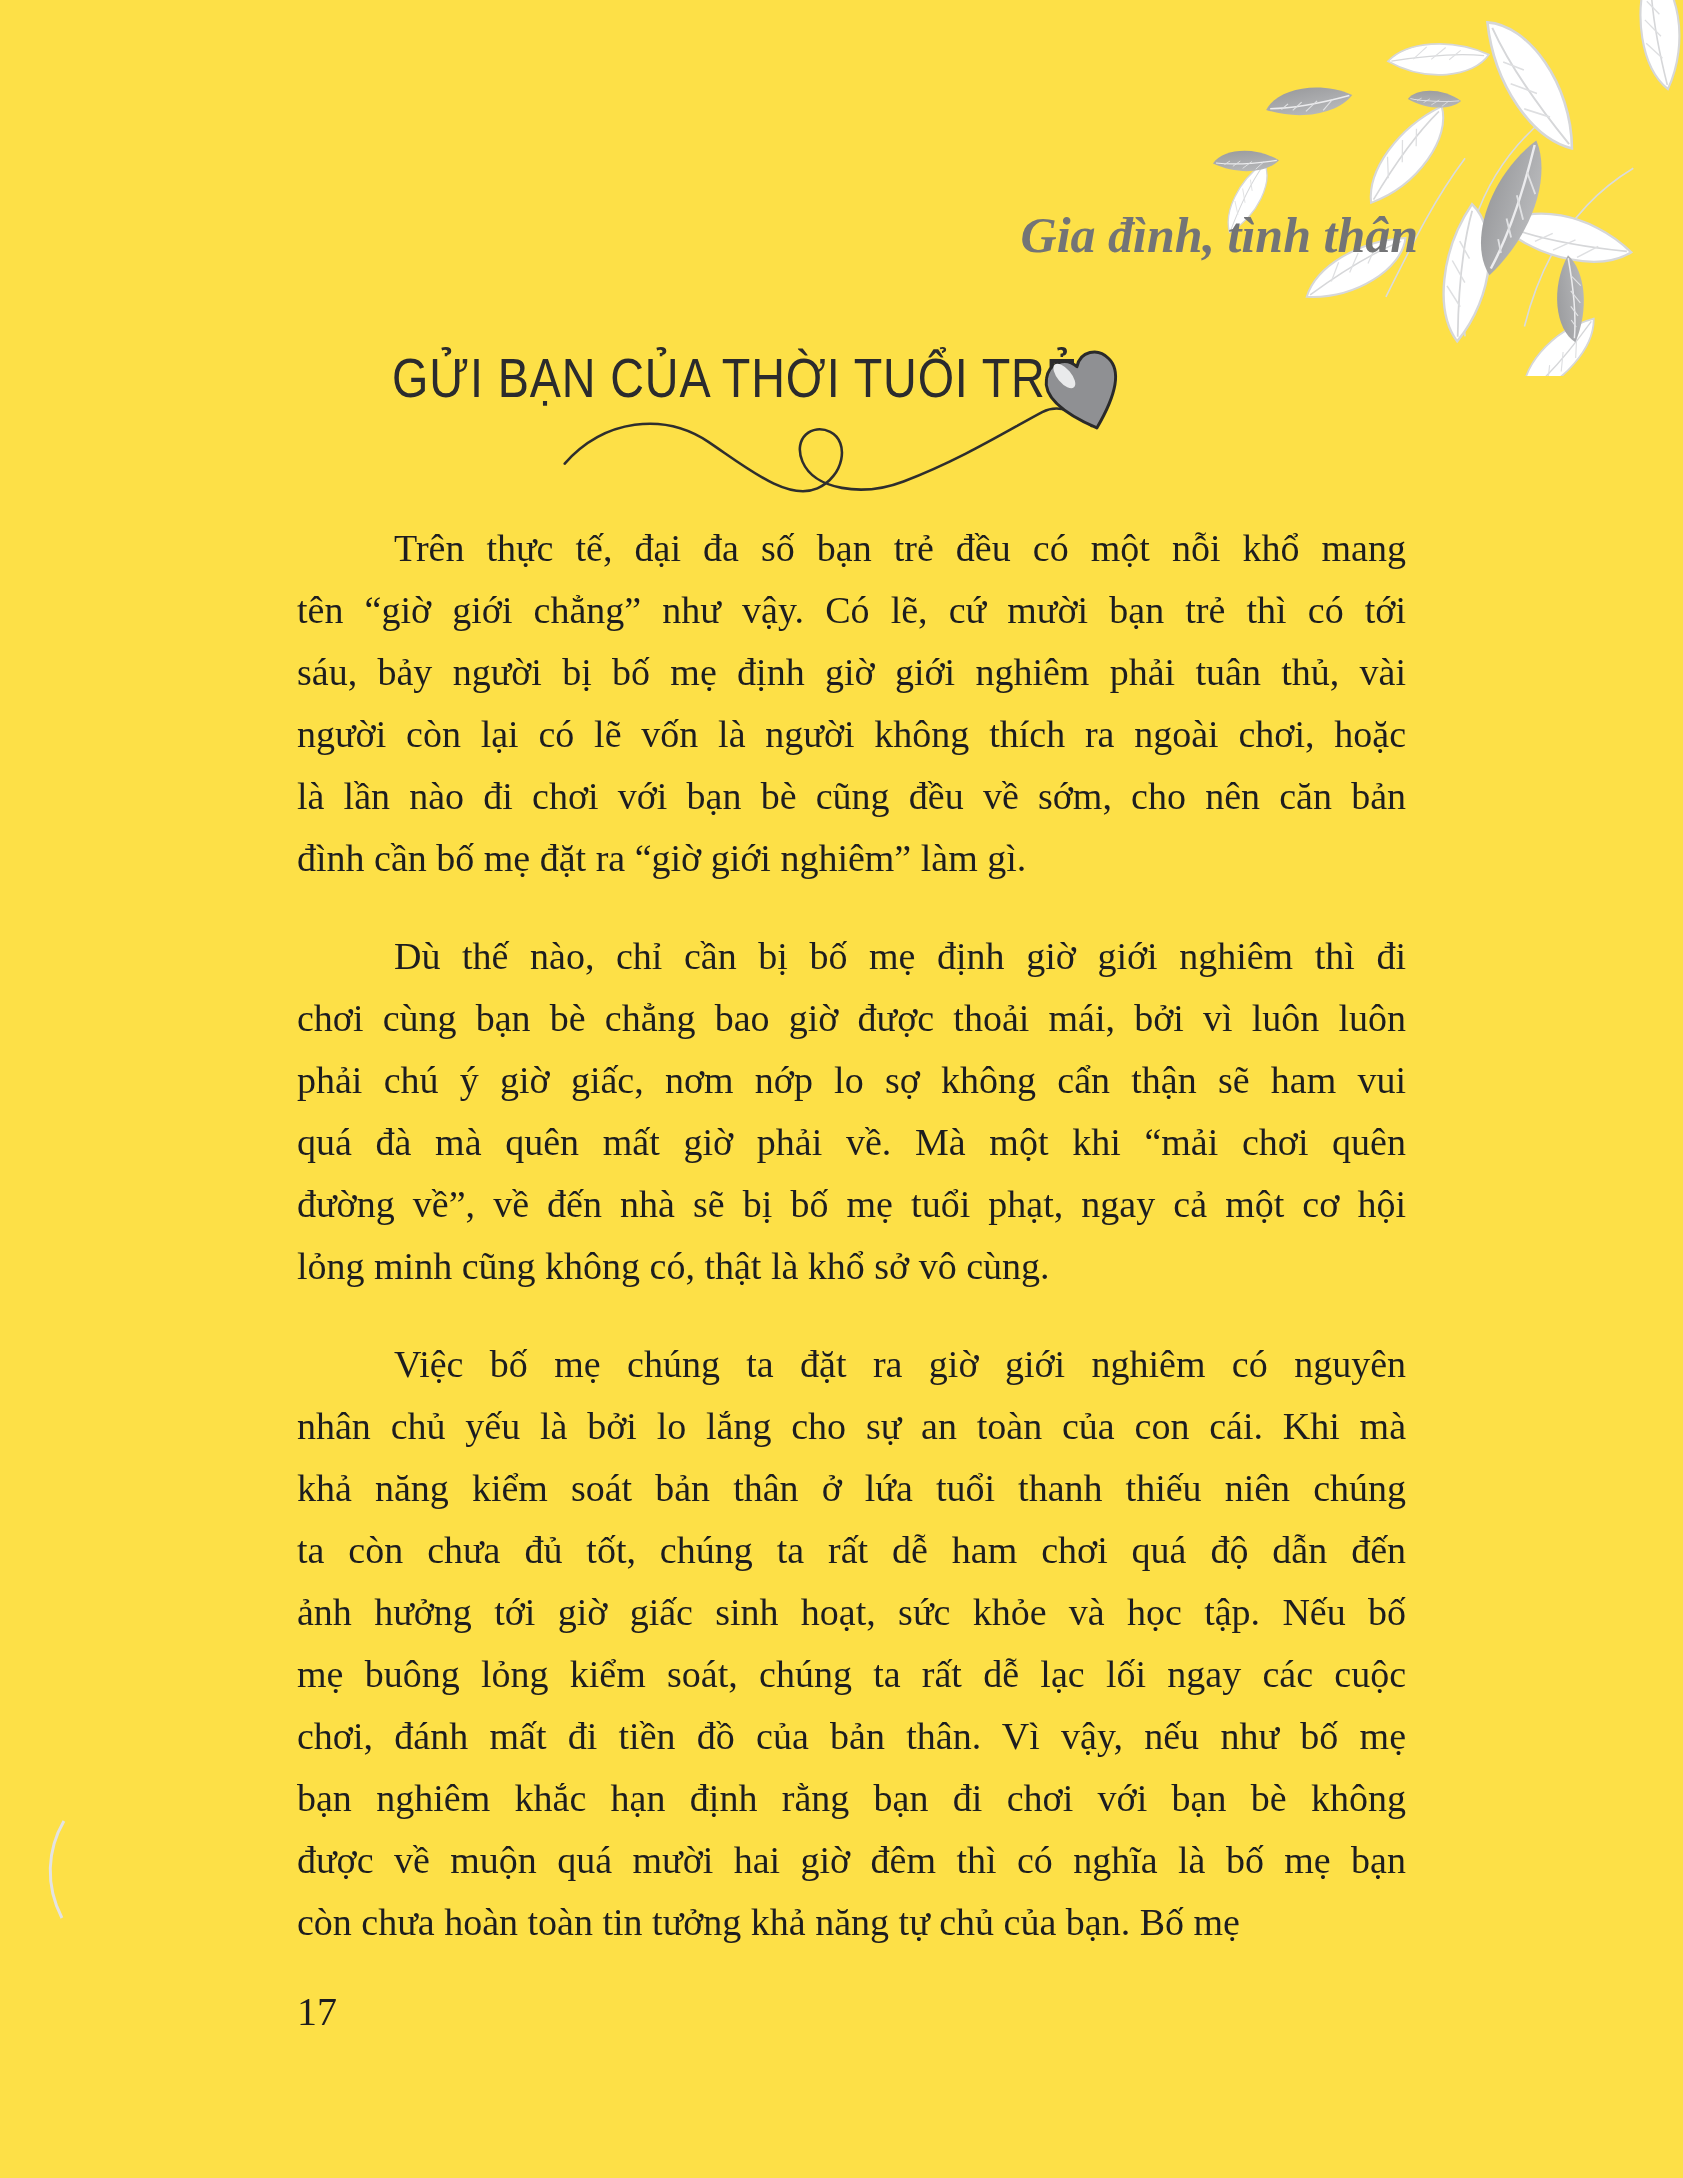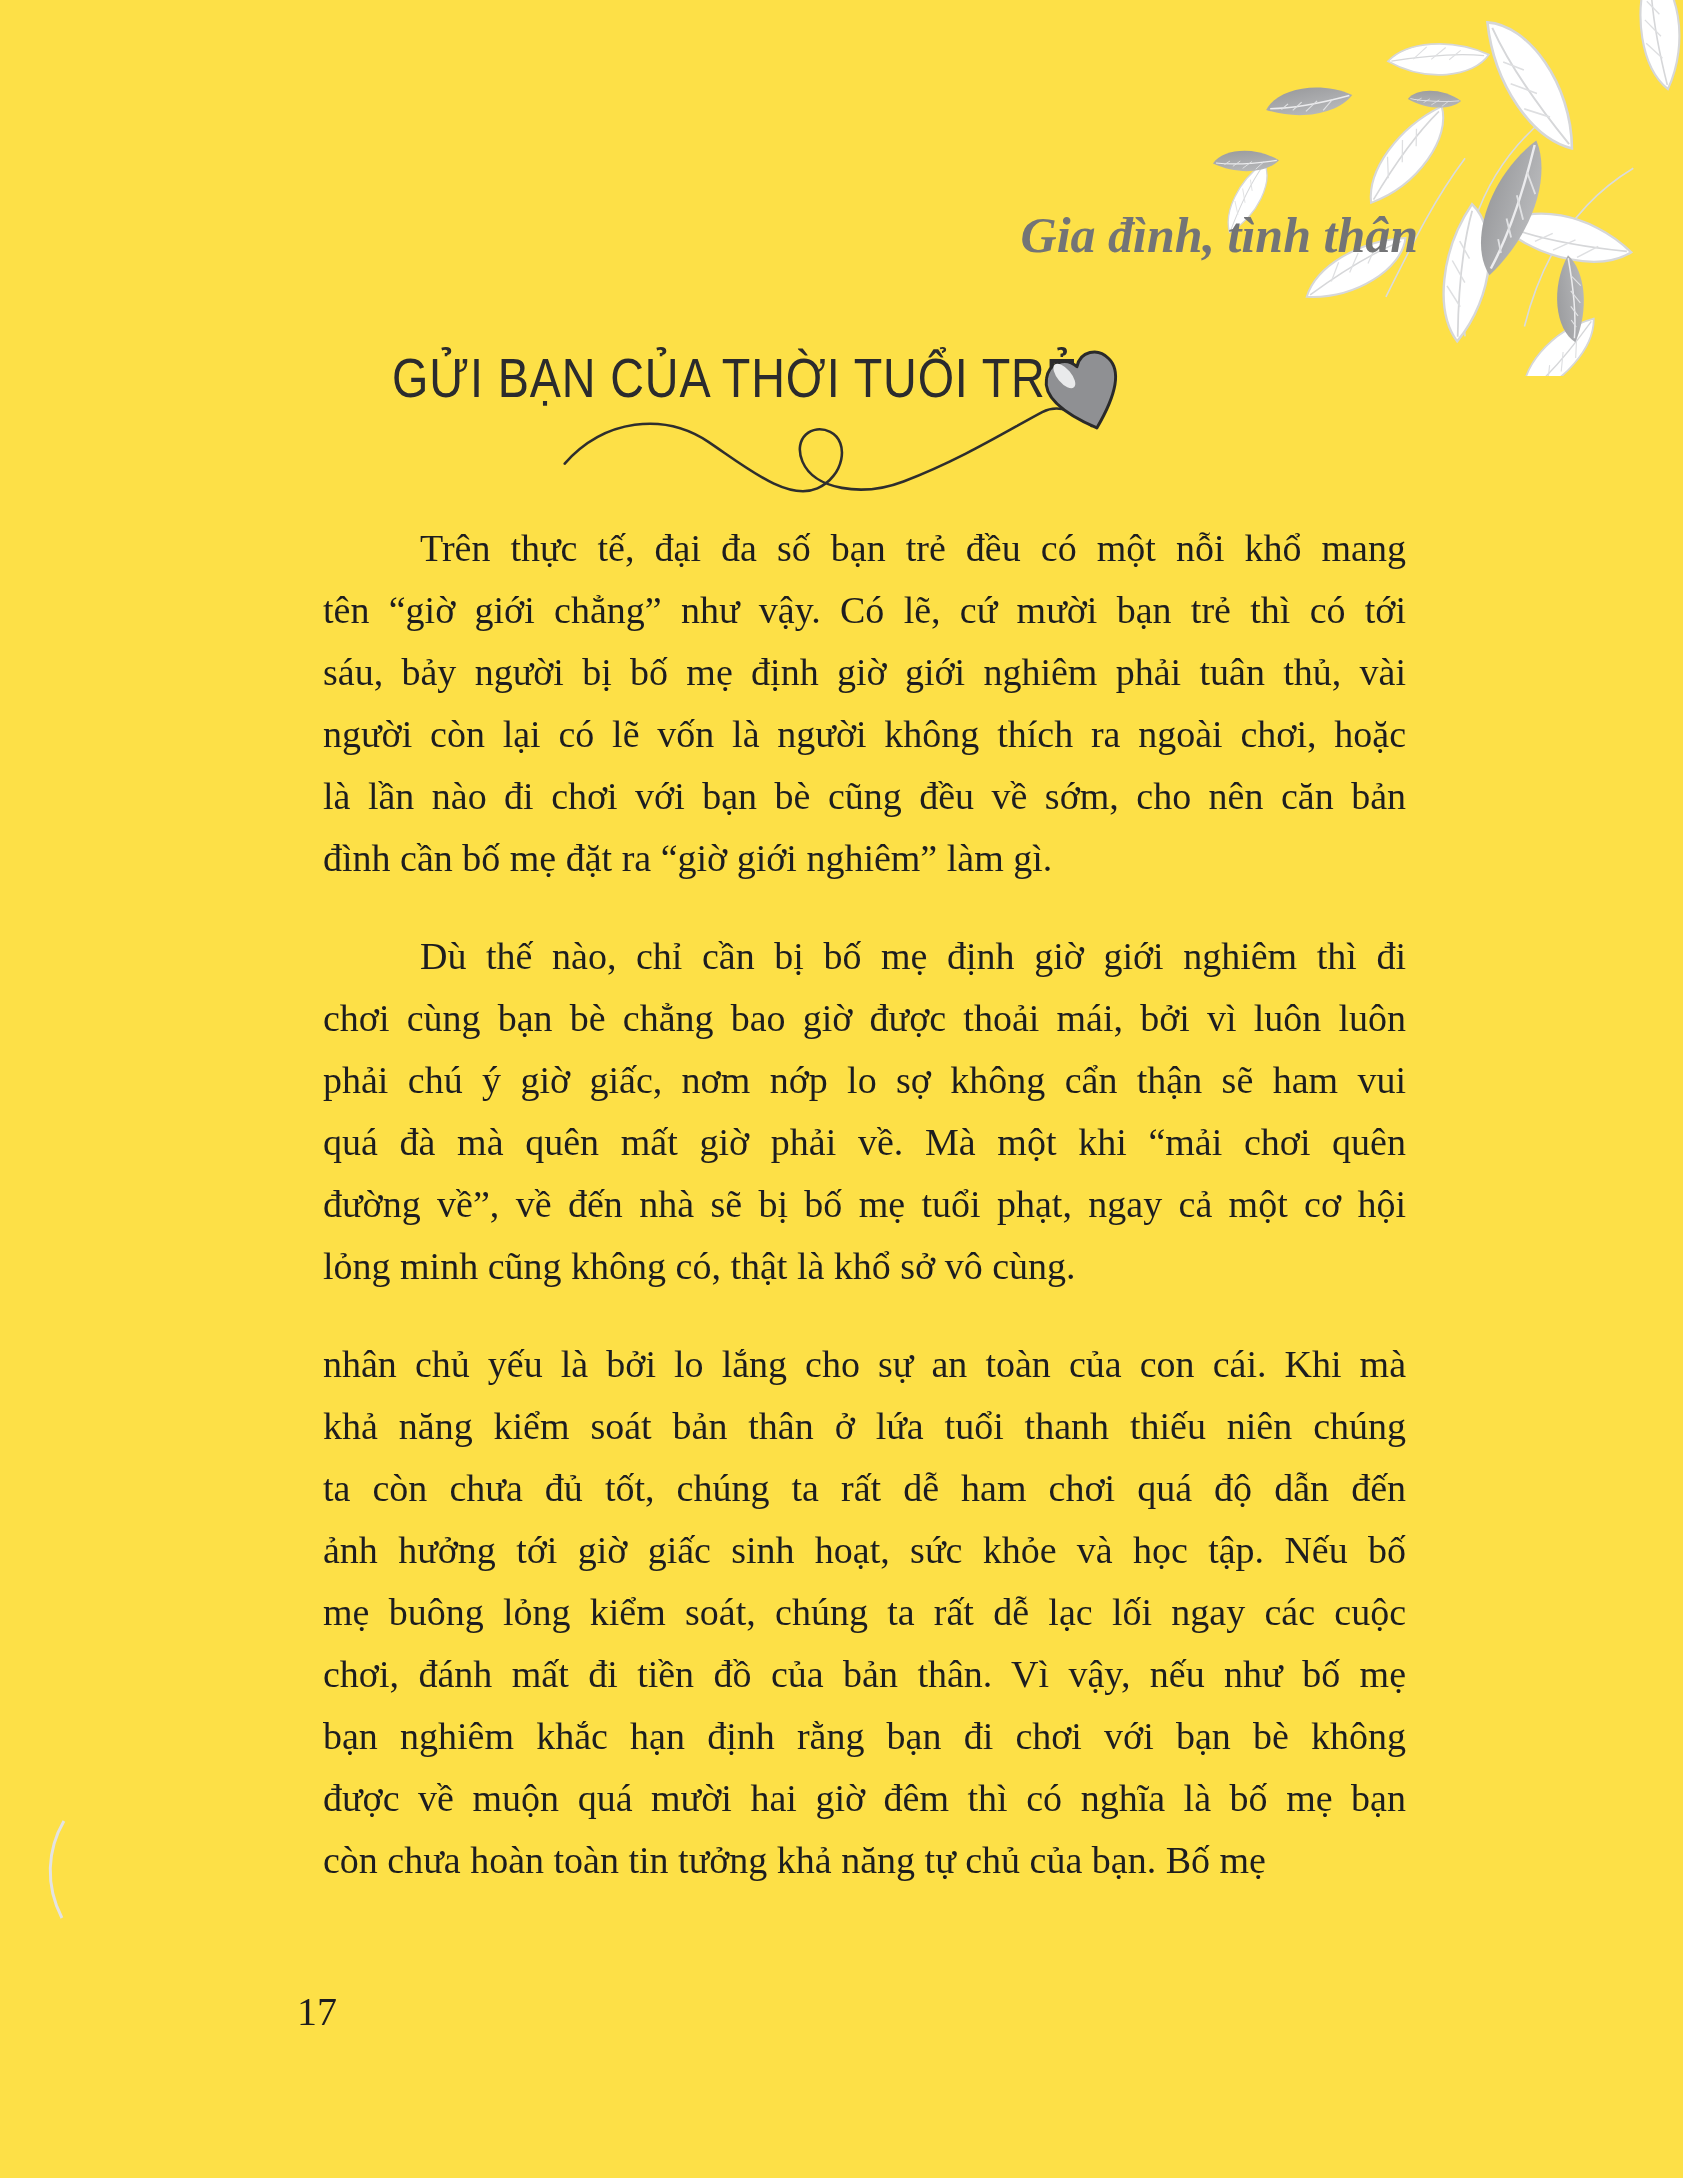--- a/index.html
+++ b/index.html
@@ -37,21 +37,21 @@
   }
   .flourish{position:absolute;left:535px;top:315px;width:634px;height:213px;}
   
   .body-text{
     position:absolute;
     left:297px;top:517px;width:1109px;
     font-size:38px;line-height:62px;
     color:#1d1d1f;
   }
   .paragraph + .paragraph{margin-top:36px;}
-  .line{text-align:justify;text-align-last:justify;white-space:normal;margin-left:26px;}
+  .line{text-align:justify;text-align-last:justify;white-space:normal;}
   .line.first{padding-left:97px;}
   .line.last{text-align-last:left;}
   .page-number{
     position:absolute;
     left:297px;top:1988px;width:1109px;
     font-size:40px;color:#1d1d1f;
   }
   .edge-mark{position:absolute;left:40px;top:1818px;width:30px;height:103px;}
 </style>
 </head>
@@ -119,20 +119,21 @@
       </div>
       <div class="paragraph">
         <div class="line first">Dù thế nào, chỉ cần bị bố mẹ định giờ giới nghiêm thì đi</div>
         <div class="line">chơi cùng bạn bè chẳng bao giờ được thoải mái, bởi vì luôn luôn</div>
         <div class="line">phải chú ý giờ giấc, nơm nớp lo sợ không cẩn thận sẽ ham vui</div>
         <div class="line">quá đà mà quên mất giờ phải về. Mà một khi “mải chơi quên</div>
         <div class="line">đường về”, về đến nhà sẽ bị bố mẹ tuổi phạt, ngay cả một cơ hội</div>
         <div class="line last">lỏng minh cũng không có, thật là khổ sở vô cùng.</div>
       </div>
       <div class="paragraph">
+        <div class="line first">Việc bố mẹ chúng ta đặt ra giờ giới nghiêm có nguyên</div>
         <div class="line">nhân chủ yếu là bởi lo lắng cho sự an toàn của con cái. Khi mà</div>
         <div class="line">khả năng kiểm soát bản thân ở lứa tuổi thanh thiếu niên chúng</div>
         <div class="line">ta còn chưa đủ tốt, chúng ta rất dễ ham chơi quá độ dẫn đến</div>
         <div class="line">ảnh hưởng tới giờ giấc sinh hoạt, sức khỏe và học tập. Nếu bố</div>
         <div class="line">mẹ buông lỏng kiểm soát, chúng ta rất dễ lạc lối ngay các cuộc</div>
         <div class="line">chơi, đánh mất đi tiền đồ của bản thân. Vì vậy, nếu như bố mẹ</div>
         <div class="line">bạn nghiêm khắc hạn định rằng bạn đi chơi với bạn bè không</div>
         <div class="line">được về muộn quá mười hai giờ đêm thì có nghĩa là bố mẹ bạn</div>
         <div class="line last">còn chưa hoàn toàn tin tưởng khả năng tự chủ của bạn. Bố mẹ</div>
       </div>

